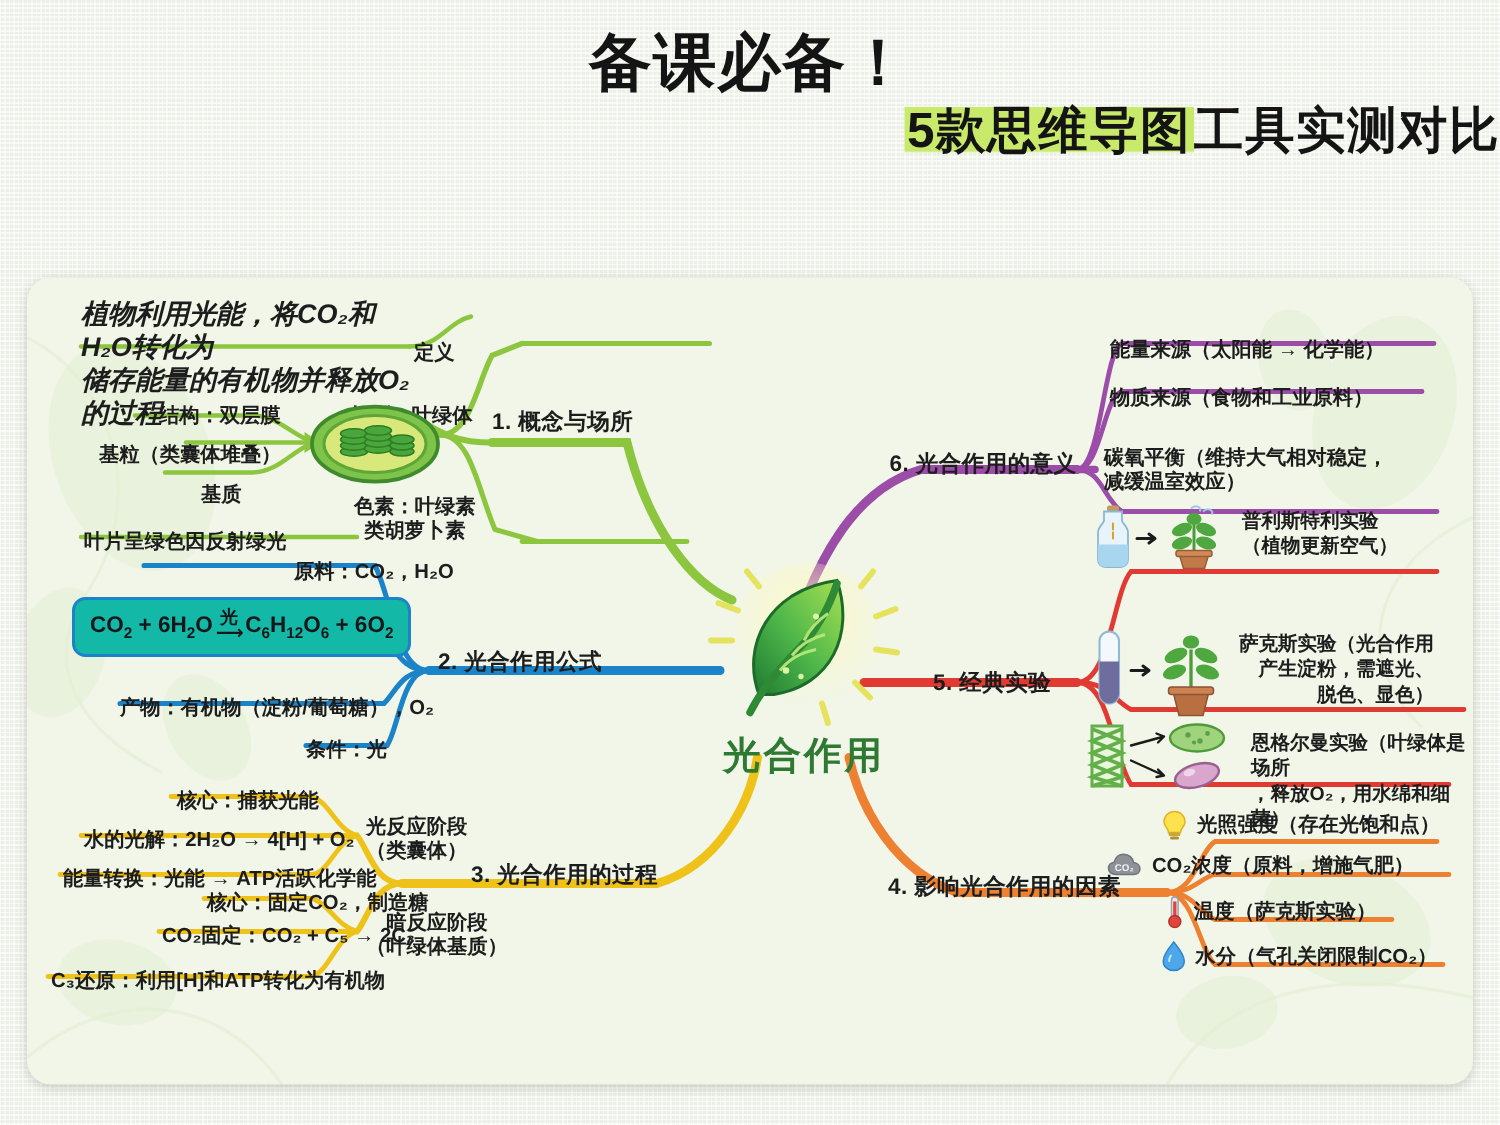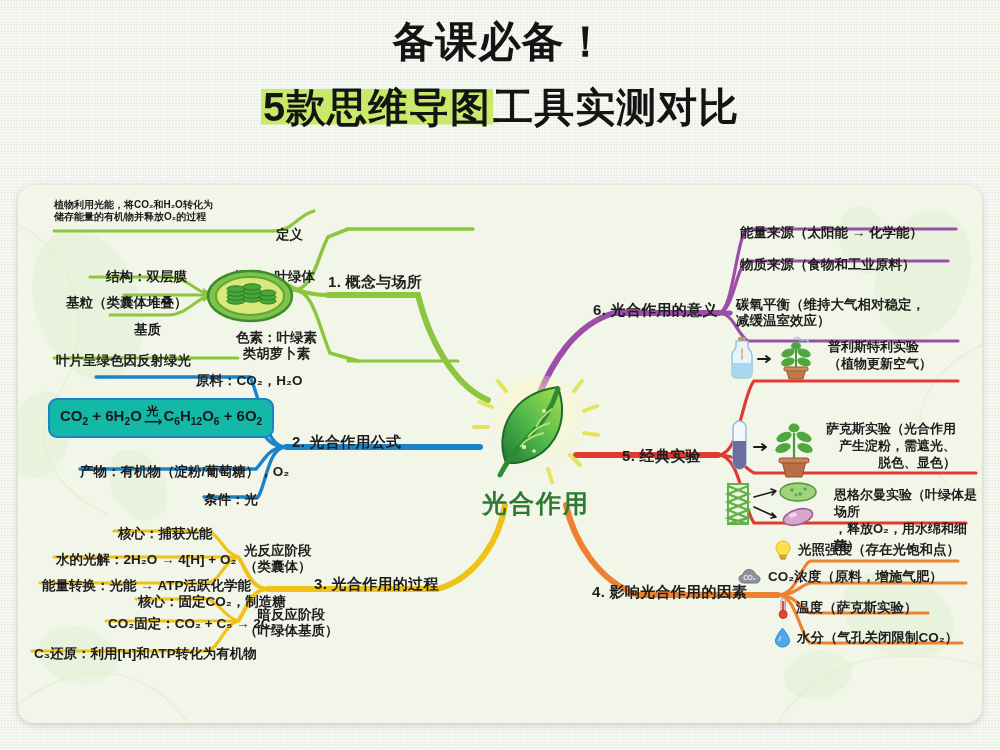--- a/index.html
+++ b/index.html
@@ -22,21 +22,21 @@
   
   #title-block{
     position:absolute;left:0;top:18px;width:1000px;text-align:center;
     z-index:6;
   }
   .title-line{
     font-weight:bold;color:#141414;letter-spacing:1px;line-height:1.12;
     white-space:nowrap;
   }
   #title-line-1{font-size:42px;}
-  #title-line-2{font-size:40px;margin-top:20px;}
+  #title-line-2{font-size:33px;margin-top:4px;text-align:right;}
   #title-line-2 .hl{
     background:linear-gradient(to bottom, rgba(199,233,102,0) 8%, #c8e96a 10%, #c8e96a 88%, rgba(199,233,102,0) 92%);
     padding:0 2px;
   }
 
   
   #mindmap-canvas{
     position:absolute;left:18px;top:185px;width:964px;height:538px;
     background:#f1f6e8;
     border-radius:16px;
@@ -50,21 +50,21 @@
 
   
   .node{
     position:absolute;
     color:#1d1d1d;
     font-weight:bold;
     line-height:1.22;
     white-space:pre-line;
   }
   .main-label{font-size:15px;letter-spacing:.3px;}
-  .leaf-label{font-size:10px;}
+  .leaf-label{font-size:18px;font-style:italic;}
   .sub-label{font-size:13.5px;margin-top:10px;}
 
   
   #center-node{
     position:absolute;left:433px;top:186px;width:170px;text-align:center;
   }
   #center-title{
     font-size:25px;font-weight:bold;color:#2f7a33;letter-spacing:2px;margin-top:-4px;
   }
 

